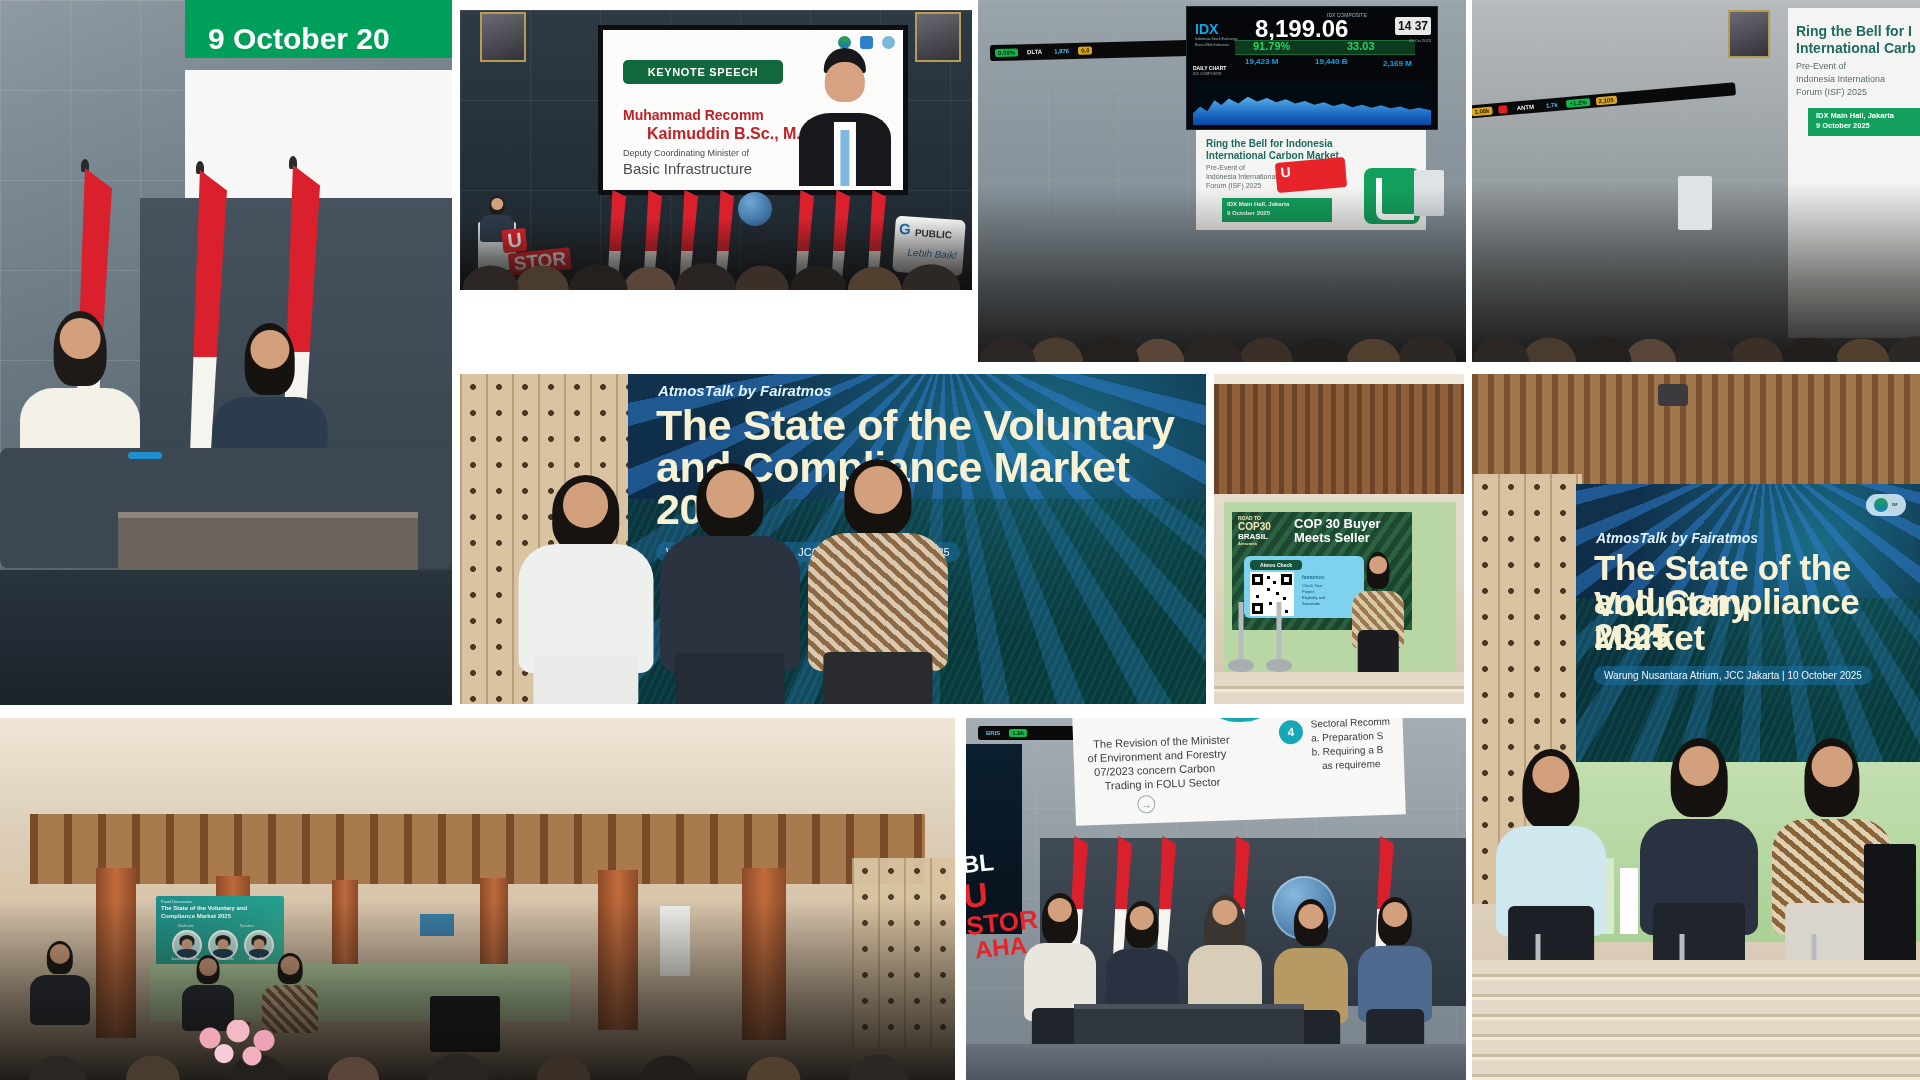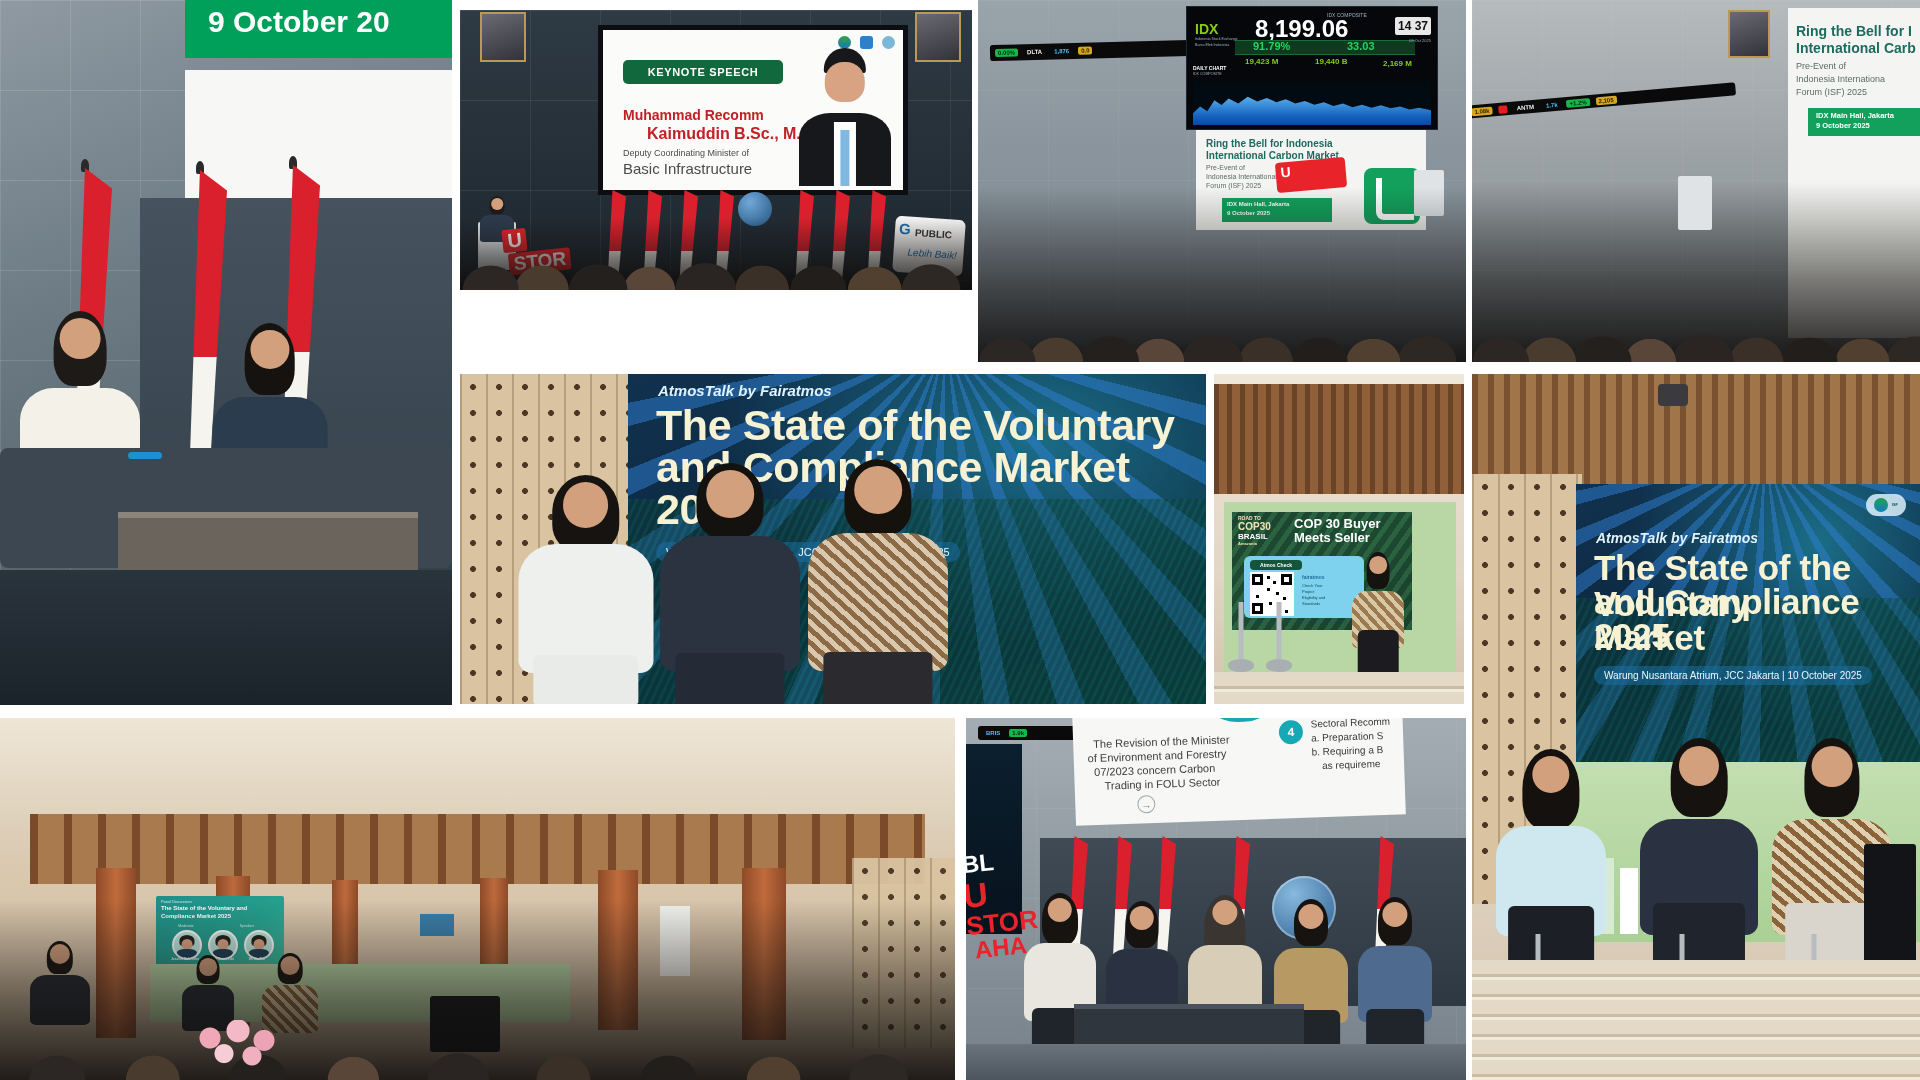--- a/index.html
+++ b/index.html
@@ -75,21 +75,21 @@
   
   .tickerbar{position:absolute;background:#0a0a0a;border-radius:3px;display:flex;align-items:center;
       gap:6px;padding:0 5px;overflow:hidden;}
   .tk{font-size:6px;font-weight:bold;line-height:1;padding:1px 3px;border-radius:2px;}
   .tk.green{background:#13b84a;color:#04260f;}
   .tk.red{background:#e02020;color:#fff;}
   .tk.gold{background:#d8a721;color:#2a1d00;}
   .tk.blue{color:#4fc3f7;}
   .tk.white{color:#eee;}
   .idxboard{position:absolute;background:#05070a;overflow:hidden;border:1px solid #1b2630;}
-  .idx-label{position:absolute;color:#84cc16;font-weight:bold;}
+  .idx-label{position:absolute;color:#0ea5e9;font-weight:bold;}
   .idx-sub{position:absolute;color:#9fb3c4;}
   .idx-val{position:absolute;color:#fff;font-weight:bold;}
   .idx-pct{position:absolute;color:#1fd65f;font-weight:bold;}
   .idx-chg{position:absolute;color:#1fd65f;font-weight:bold;}
   .idx-bar{position:absolute;background:#0e3a1f;border-top:1px solid #1b6b35;border-bottom:1px solid #1b6b35;}
   .idx-clock{position:absolute;background:#e8e8e8;color:#111;font-weight:bold;display:flex;gap:2px;
       align-items:center;justify-content:center;border-radius:2px;}
   .idx-chart{position:absolute;background:#020a12;overflow:hidden;}
   .idx-chart .area{position:absolute;inset:auto 0 0 0;height:70%;
       background:linear-gradient(180deg,#63b8f0 0%,#1565c0 70%,#0d47a1 100%);
@@ -164,21 +164,21 @@
 </head>
 <body>
 
 <div id="collage">
 
   <div class="photo" style="left:0;top:0;width:452px;height:705px;">
     <div class="ph-inner grad-wall"></div>
     <div class="glassgrid" style="left:0;top:0;width:200px;height:705px;opacity:.8;"></div>
 
     <div style="position:absolute;left:185px;top:0;width:270px;height:58px;background:#00a05a;"></div>
-    <div style="position:absolute;left:208px;top:5px;width:250px;color:#fff;font-size:30px;font-weight:bold;">9 October 20</div>
+    <div style="position:absolute;left:208px;top:22px;width:250px;color:#fff;font-size:30px;font-weight:bold;">9 October 20</div>
     <div style="position:absolute;left:185px;top:70px;width:275px;height:130px;background:#f7f7f5;"></div>
     <div style="position:absolute;left:140px;top:198px;right:0;height:400px;background:linear-gradient(180deg,#46535e,#333f49);"></div>
 
     <div class="flagwrap" style="left:60px;top:168px;width:52px;height:340px;">
       <div class="finial"></div>
         <div class="cloth">
           <div class="top"></div>
           <div class="bot"></div>
         </div>
     </div>

